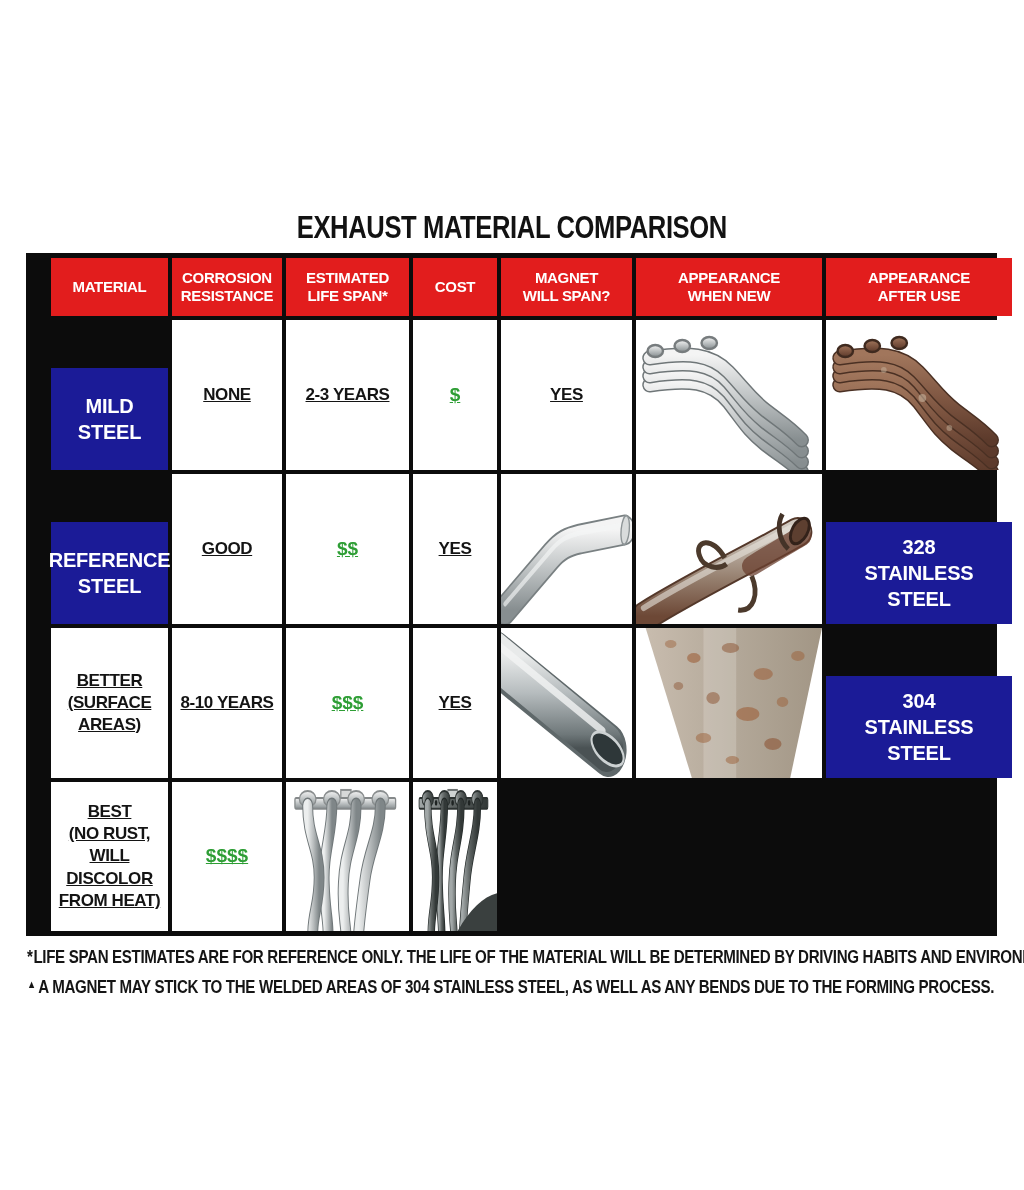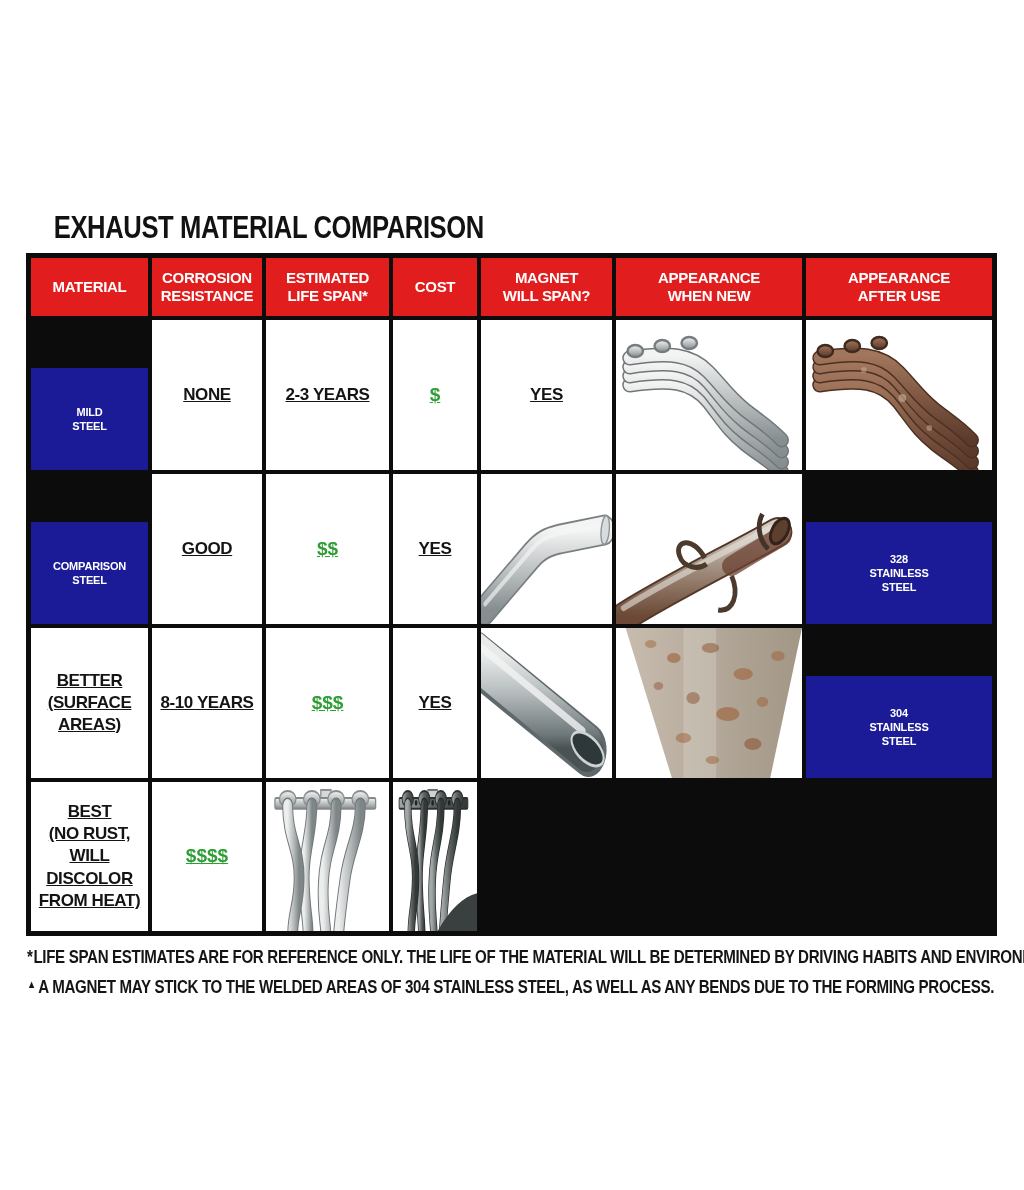--- a/index.html
+++ b/index.html
@@ -6,35 +6,36 @@
     --header-bg:#e21d1d; --header-text:#ffffff;
     --material-bg:#1b1b97; --material-text:#ffffff;
     --cost-text:#2e9e35; --grid-line:#0c0c0c;
     --cell-bg:#ffffff; --body-text:#141414;
   }
   *{margin:0;padding:0;box-sizing:border-box;}
   html,body{background:#ffffff;}
   body{width:1024px;height:1190px;font-family:"Liberation Sans",sans-serif;position:relative;overflow:hidden;}
   .page{position:absolute;inset:0;background:#ffffff;}
 
-  .title-wrap{position:absolute;top:209px;left:0;width:1024px;}
+  .title-wrap{position:absolute;top:209px;left:0;width:1024px;text-align:center;}
   .title-text{display:inline-block;font-size:32px;font-weight:bold;color:#121212;
     letter-spacing:-0.5px;transform:scaleX(0.80);transform-origin:center;white-space:nowrap;}
 
   .comparison-table{
     position:absolute;left:26px;top:253px;width:971px;height:683px;
     background:var(--grid-line);border:5px solid var(--grid-line);
     display:grid;gap:4px;
     grid-template-columns:117px 110px 123px 84px 131px 186px 186px;
     grid-template-rows:58px 150px 150px 150px 149px;
+    padding-left:20px;
   }
   .cell{background:var(--cell-bg);display:flex;align-items:center;justify-content:center;
     text-align:center;font-weight:bold;white-space:pre-line;}
   .hcell{background:var(--header-bg);color:var(--header-text);font-size:15px;line-height:1.18;letter-spacing:-0.3px;}
-  .mcell{background:var(--material-bg);color:var(--material-text);font-size:11px;line-height:1.3;letter-spacing:-0.2px;margin-top:48px;}
+  .mcell{background:var(--material-bg);color:var(--material-text);font-size:20px;line-height:1.3;letter-spacing:-0.2px;margin-top:48px;}
   .dcell{color:var(--body-text);font-size:17px;line-height:1.3;letter-spacing:-0.4px;text-decoration:underline;}
   .cost{color:var(--cost-text);font-size:19px;letter-spacing:0;}
   .tri{font-size:10px;vertical-align:7px;font-weight:bold;}
   .pcell{padding:0;overflow:hidden;}
   .pcell svg{width:100%;height:100%;display:block;}
 
   .footnotes{position:absolute;left:27px;top:944px;width:995px;}
   .footnote{font-size:18px;font-weight:bold;color:#151515;line-height:27px;
     letter-spacing:-0.4px;transform:scaleX(0.84);transform-origin:0 50%;white-space:nowrap;}
   .fn-marker{margin-right:1px;}
@@ -144,21 +145,21 @@
           <ellipse cx="20" cy="31" rx="8" ry="6" fill="url(#gRust)" stroke="#3f2a1f" stroke-width="2.5"></ellipse>
           <ellipse cx="48" cy="26" rx="8" ry="6" fill="url(#gRust)" stroke="#3f2a1f" stroke-width="2.5"></ellipse>
           <ellipse cx="76" cy="23" rx="8" ry="6" fill="url(#gRust)" stroke="#3f2a1f" stroke-width="2.5"></ellipse>
           <circle cx="100" cy="78" r="4" fill="#c8b49e" opacity="0.6"></circle>
           <circle cx="128" cy="108" r="3" fill="#c8b49e" opacity="0.5"></circle>
           <circle cx="60" cy="50" r="3" fill="#c8b49e" opacity="0.5"></circle>
         </g>
       </svg>
     </div>
 
-    <div class="cell mcell">COMPARISON
+    <div class="cell mcell">REFERENCE
 STEEL</div>
     <div class="cell dcell">GOOD</div>
     <div class="cell dcell cost">$$</div>
     <div class="cell dcell">
       <span>YES</span><sup class="tri"></sup>
     </div>
     <div class="cell pcell">
       <svg viewBox="0 0 193 150" preserveAspectRatio="none">
         <g fill="none">
           <path d="M6,136 L74,82 C88,71 98,68 116,65 L182,56" stroke="#798082" stroke-width="31" stroke-linecap="round"></path>

